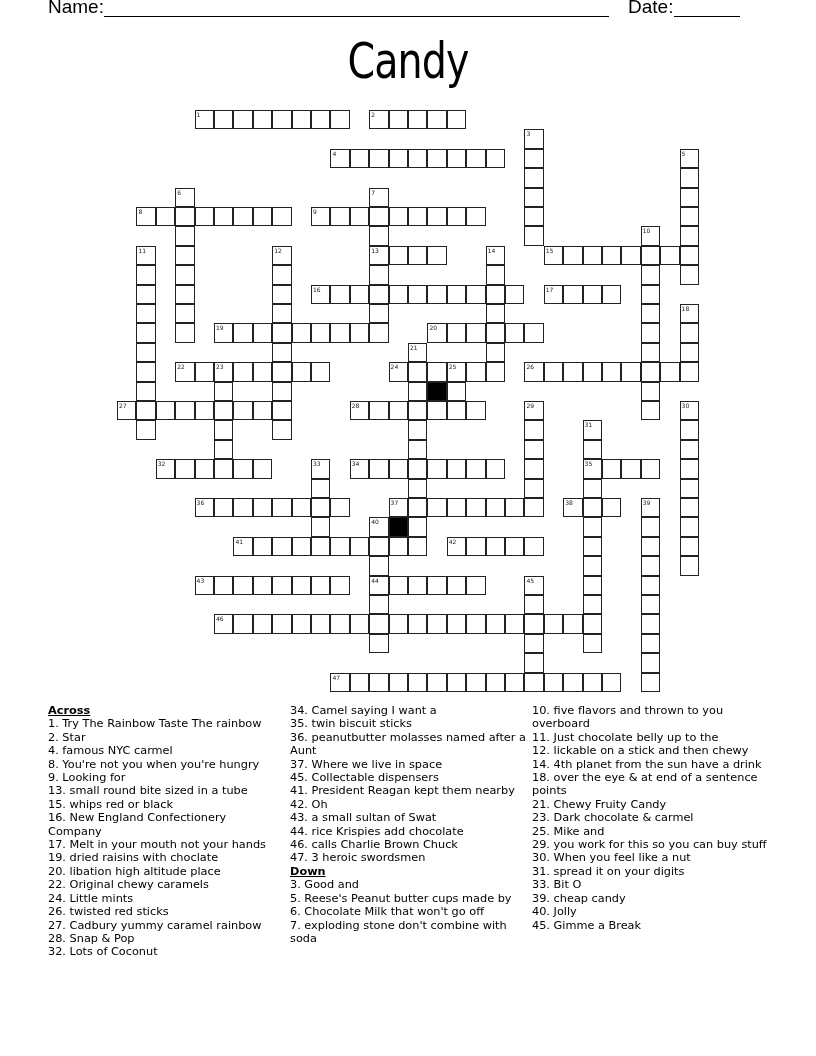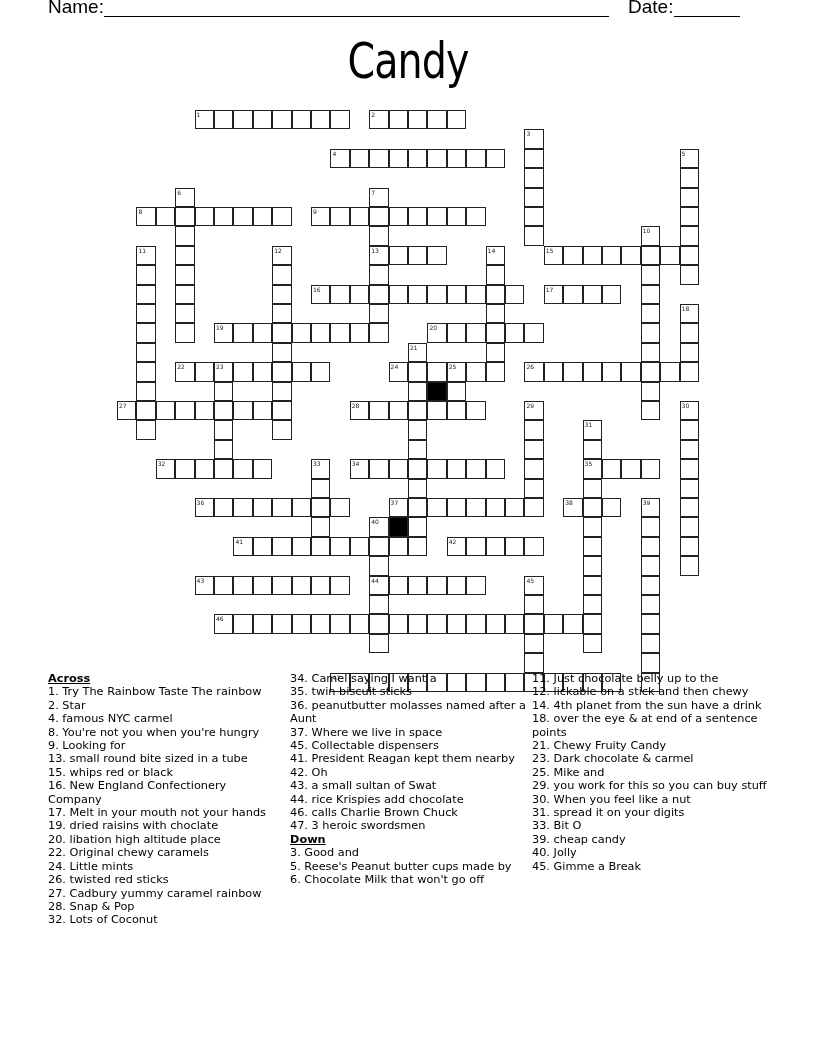--- a/index.html
+++ b/index.html
@@ -8,21 +8,21 @@
   .header-row span { position: absolute; white-space: nowrap; }
   .name-label { left: 0; }
   .name-line { left: 56px; width: 505px; border-bottom: 1.2px solid #000; height: 19px; top: 1px; }
   .date-label { left: 580px; }
   .date-line { left: 626px; width: 66px; border-bottom: 1.2px solid #000; height: 19px; top: 1px; }
   .title { position: absolute; top: 32px; left: 0; width: 816px; text-align: center; font-family: "DejaVu Sans", sans-serif; font-size: 50px; font-stretch: condensed; letter-spacing: -1px; transform: scaleX(0.88); }
   #grid { position: absolute; left: 0; top: 0; width: 816px; height: 700px; }
   .cell { position: absolute; width: 19.4px; height: 19.4px; box-sizing: border-box; border: 1px solid #222; background: #fff; }
   .cell.black { background: #000; }
   .cell .num { position: absolute; top: 0px; left: 1px; font-size: 6px; line-height: 7px; font-family: "DejaVu Sans", sans-serif; color: #222; }
-  .clues { position: absolute; top: 672px; font-family: "DejaVu Sans", sans-serif; font-size: 11.3px; line-height: 13.4px; }
+  .clues { position: absolute; top: 704px; font-family: "DejaVu Sans", sans-serif; font-size: 11.3px; line-height: 13.4px; }
   .clues .heading { font-weight: bold; text-decoration: underline; }
   .clues .clue b { font-weight: normal; }
   .col1 { left: 48px; width: 232px; }
   .col2 { left: 290px; width: 236px; }
   .col3 { left: 532px; width: 236px; }
 </style>
 </head>
 <body>
 
 <div class="header-row">
@@ -494,24 +494,26 @@
       <div class="clue"><b>41.</b><span> President Reagan kept them nearby</span></div>
       <div class="clue"><b>42.</b><span> Oh</span></div>
       <div class="clue"><b>43.</b><span> a small sultan of Swat</span></div>
       <div class="clue"><b>44.</b><span> rice Krispies add chocolate</span></div>
       <div class="clue"><b>46.</b><span> calls Charlie Brown Chuck</span></div>
       <div class="clue"><b>47.</b><span> 3 heroic swordsmen</span></div>
       <div class="heading">Down</div>
       <div class="clue"><b>3.</b><span> Good and</span></div>
       <div class="clue"><b>5.</b><span> Reese's Peanut butter cups made by</span></div>
       <div class="clue"><b>6.</b><span> Chocolate Milk that won't go off</span></div>
+      <div class="clue"><b>7.</b><span> exploding stone don't combine with soda</span></div>
     </div>
 </div>
 <div class="clues col3">
   <div id="clue-col-3">
+      <div class="clue"><b>10.</b><span> five flavors and thrown to you overboard</span></div>
       <div class="clue"><b>11.</b><span> Just chocolate belly up to the</span></div>
       <div class="clue"><b>12.</b><span> lickable on a stick and then chewy</span></div>
       <div class="clue"><b>14.</b><span> 4th planet from the sun have a drink</span></div>
       <div class="clue"><b>18.</b><span> over the eye &amp; at end of a sentence points</span></div>
       <div class="clue"><b>21.</b><span> Chewy Fruity Candy</span></div>
       <div class="clue"><b>23.</b><span> Dark chocolate &amp; carmel</span></div>
       <div class="clue"><b>25.</b><span> Mike and</span></div>
       <div class="clue"><b>29.</b><span> you work for this so you can buy stuff</span></div>
       <div class="clue"><b>30.</b><span> When you feel like a nut</span></div>
       <div class="clue"><b>31.</b><span> spread it on your digits</span></div>

